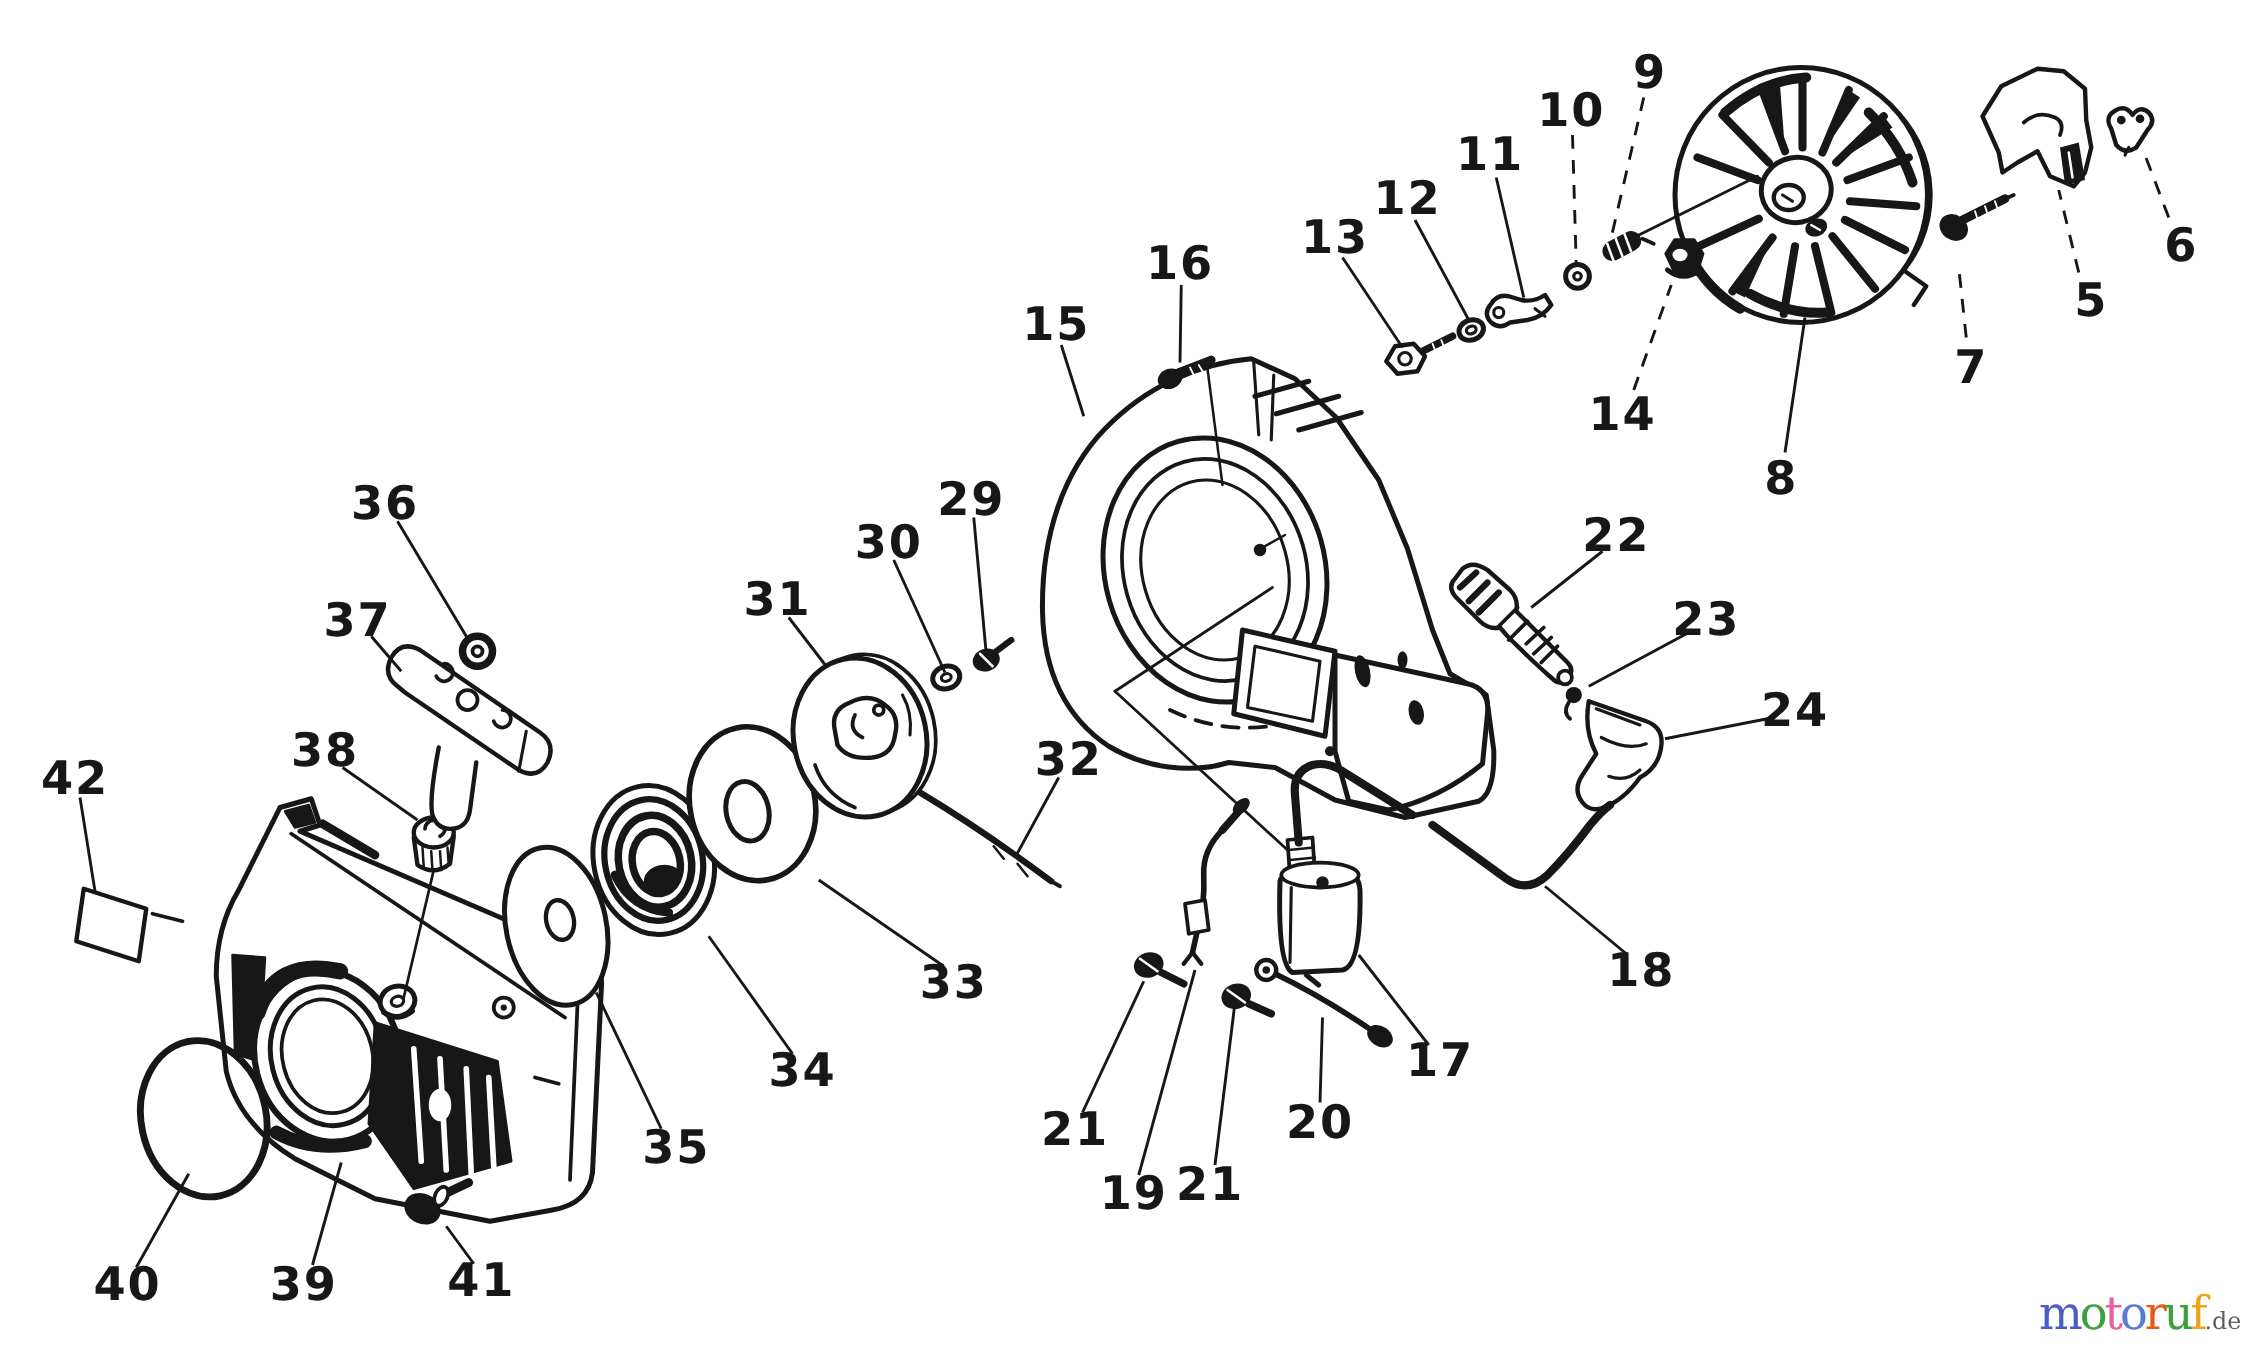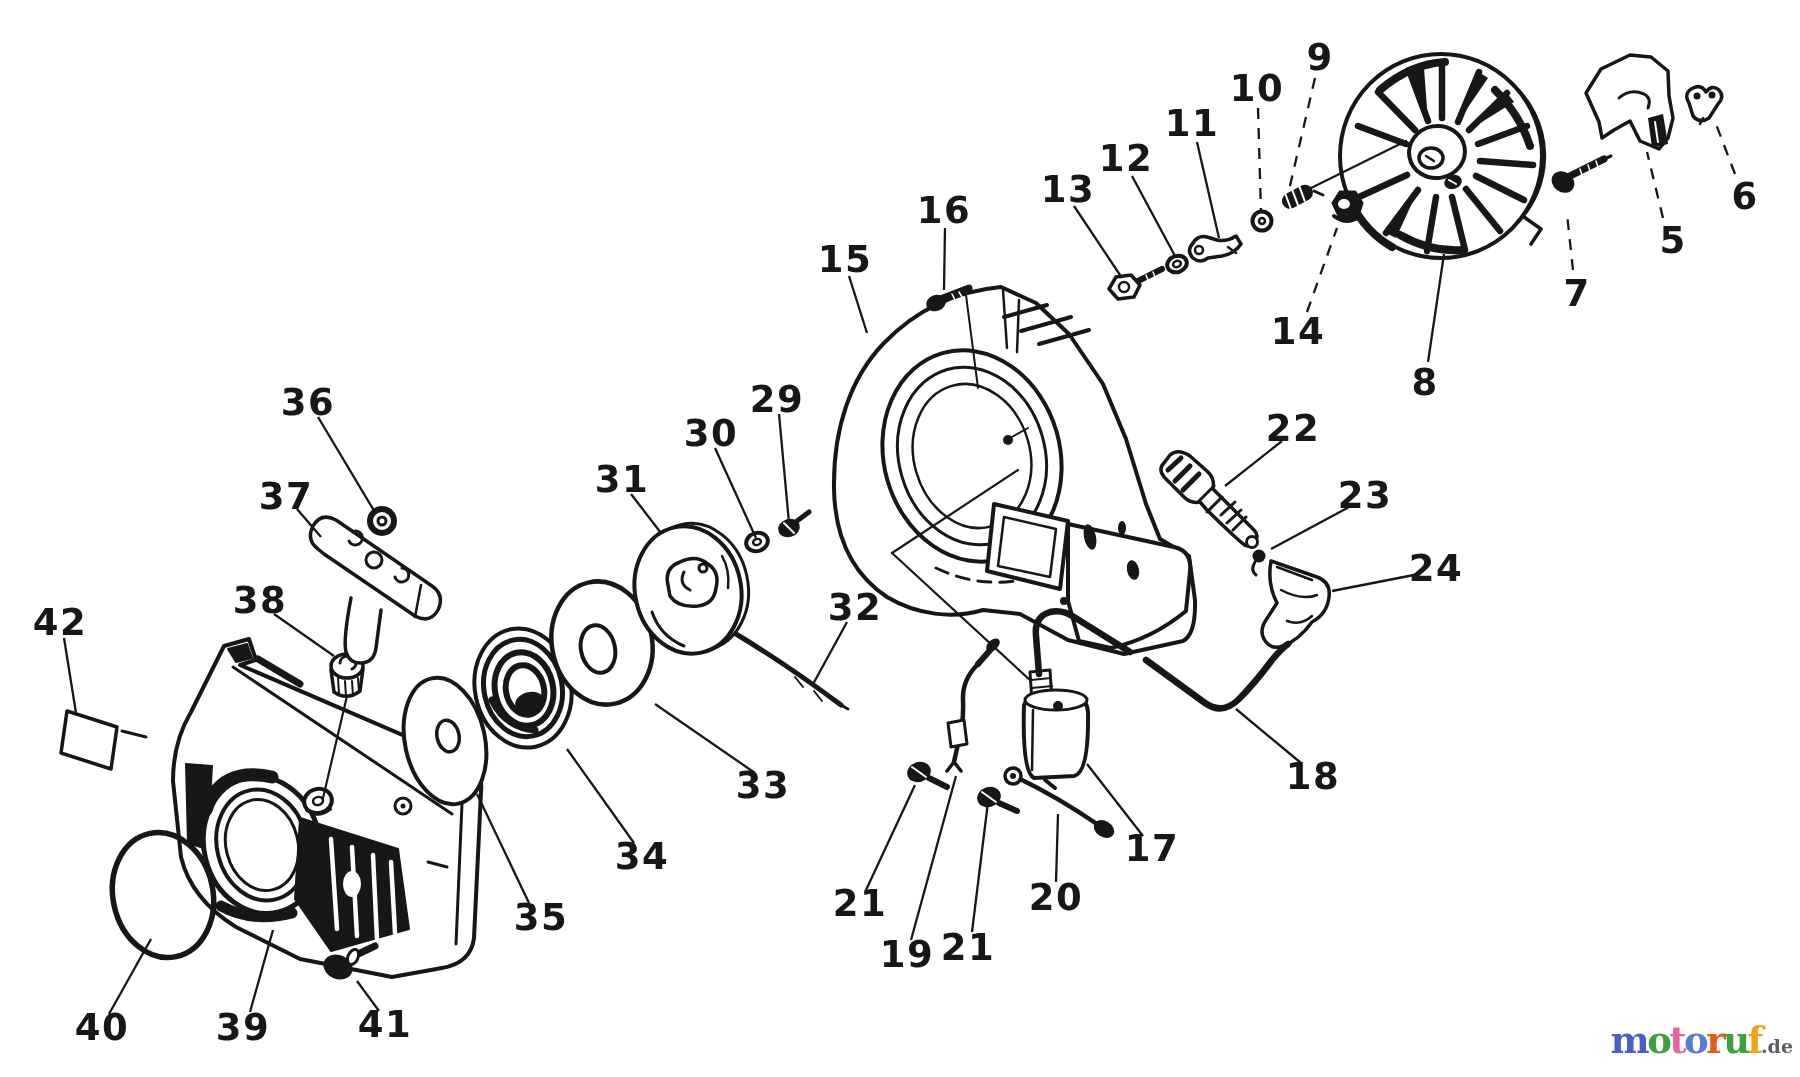--- a/index.html
+++ b/index.html
@@ -1,22 +1,22 @@
 <!DOCTYPE html>
 <html><head>
 <meta charset="utf-8">
 <style>
   html,body{margin:0;padding:0;background:#ffffff;}
   .stage{position:relative;width:1800px;height:1077px;background:#ffffff;overflow:hidden;
          font-family:"DejaVu Sans",sans-serif;}
   svg{position:absolute;left:0;top:0;}
   .callout-text{font:700 37px "DejaVu Sans",sans-serif;fill:#171717;letter-spacing:1.5px;text-anchor:middle;}
   .leader{stroke:#171717;stroke-width:2.3;fill:none;}
-  .watermark{position:absolute;right:7px;bottom:18px;font-family:"DejaVu Serif",serif;
-             font-weight:bold;white-space:nowrap;line-height:1;text-decoration:none;cursor:pointer;}
+  .watermark{position:absolute;right:7px;bottom:8px;font-family:"DejaVu Serif",serif;
+             font-weight:normal;white-space:nowrap;line-height:1;text-decoration:none;cursor:pointer;}
   .watermark #logo-word span{font-size:37px;letter-spacing:-2.5px;}
   .logo-suffix{font-size:19px;letter-spacing:0;}
 </style>
 </head>
 <body>
 
 <div class="stage">
 
 <svg id="diagram" width="1800" height="1077" viewBox="0 0 1800 1077">
   <g id="art" stroke="#171717" fill="none" stroke-linecap="round" stroke-linejoin="round">

